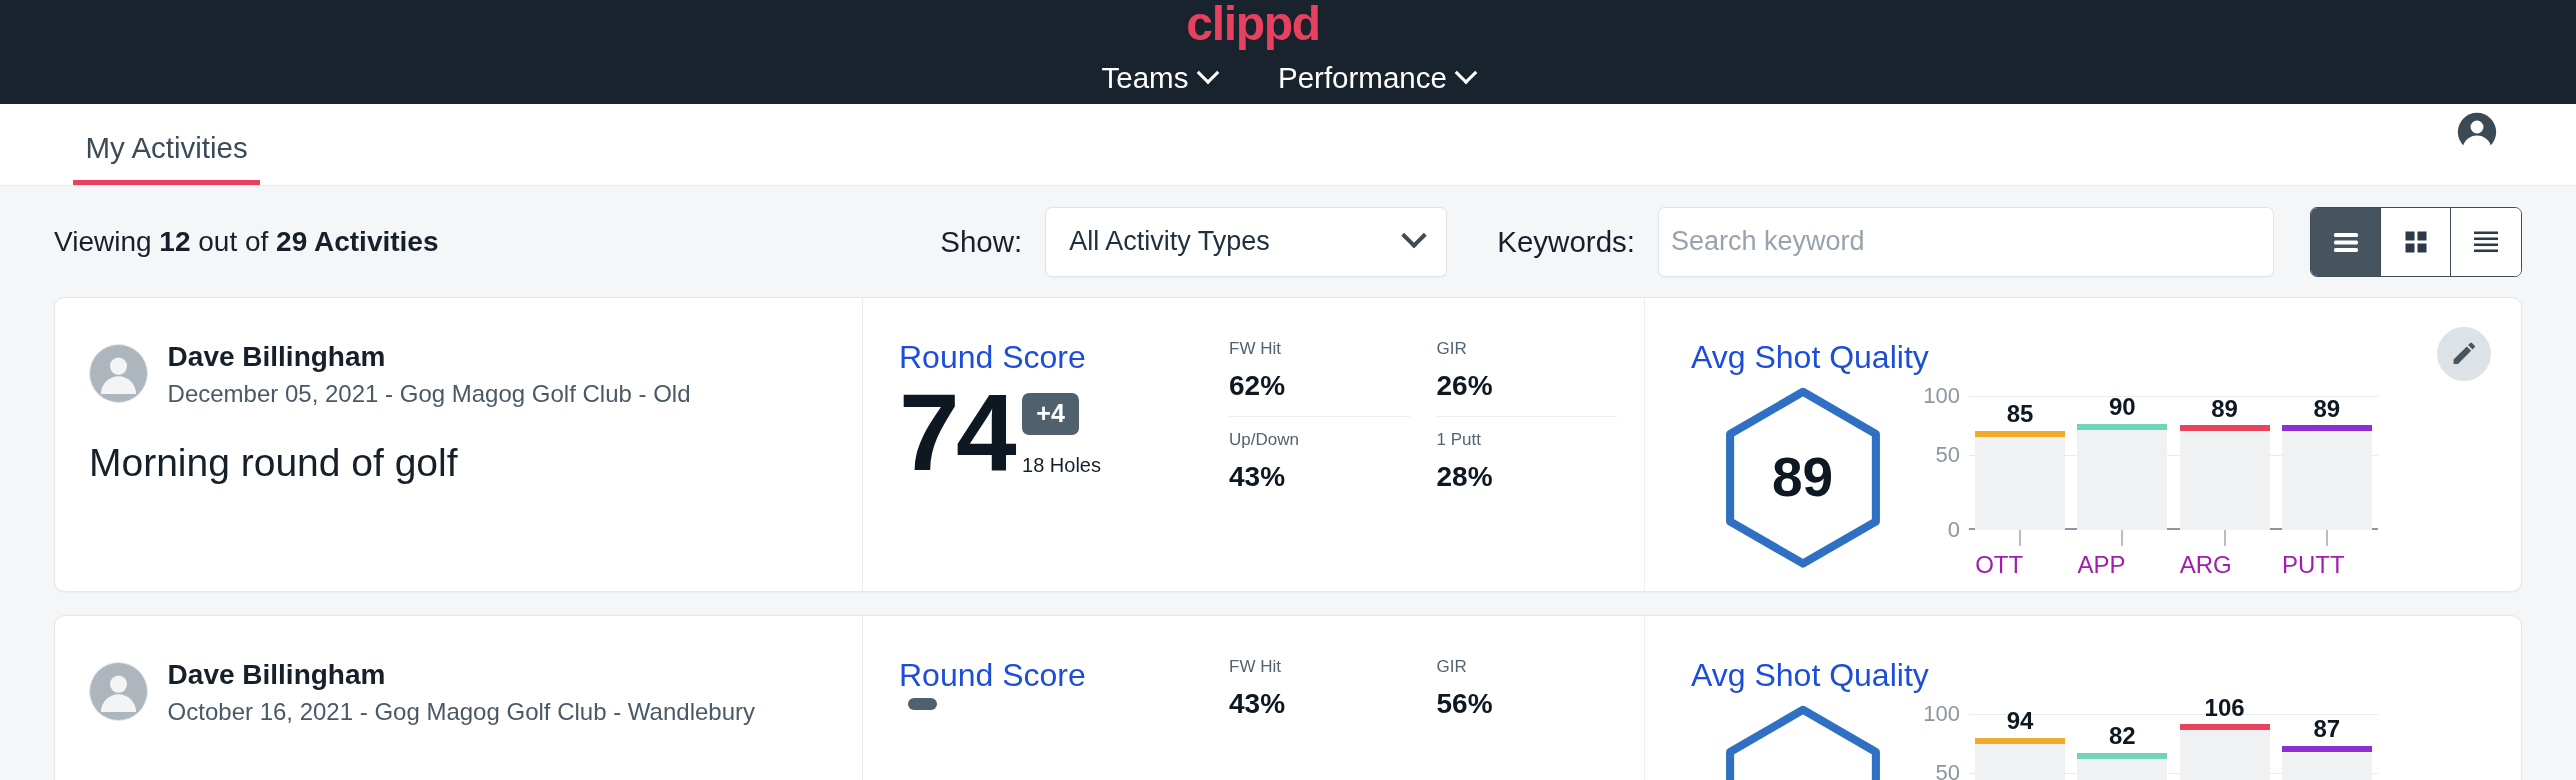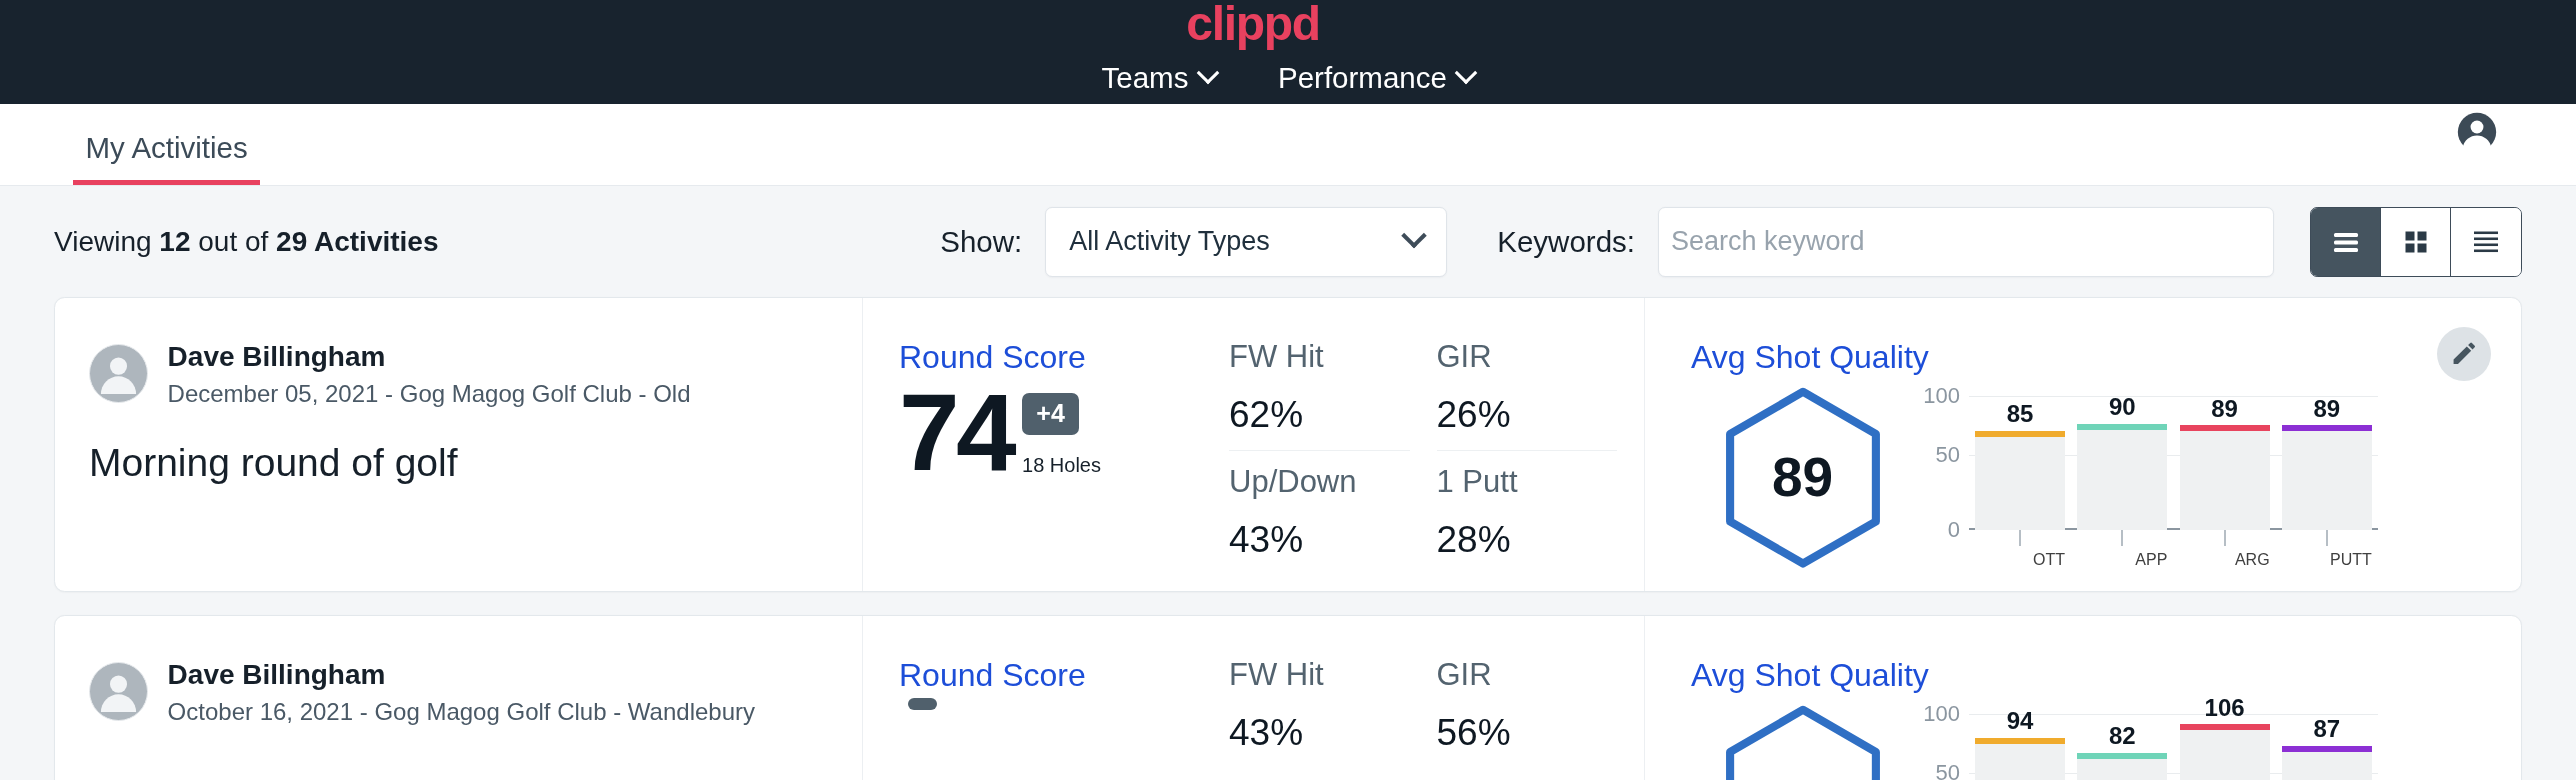--- a/index.html
+++ b/index.html
@@ -215,22 +215,22 @@
     border-radius: 7.1px;
     padding: 6.2px 14.3px;
     margin-bottom: 19.6px;
   }
   .holes { font-size: 20px; color: #16202a; margin-bottom: 7.1px; }
 
   .col-stats { width: 424px; padding: 41px 0 0 9px; display: flex; }
   .stat-col { width: 50%; }
   .stat-cell { padding-right: 27px; }
   .stat-cell + .stat-cell { margin-top: 12.5px; }
-  .stat-label { font-size: 31px; color: #53636f; }
-  .stat-val { font-size: 37px; font-weight: 400; color: #0e1822; margin-top: 19px; }
+  .stat-label { font-size: 17px; color: #53636f; }
+  .stat-val { font-size: 28px; font-weight: 700; color: #0e1822; margin-top: 11px; }
   .stat-rule { border-bottom: 1.8px solid #edf0f2; margin: 14.3px 0 0 0; }
 
   .col-quality {
     flex: 1;
     border-left: 0.9px solid #eceff2;
     padding: 41px 0 0 46px;
     display: flex;
     flex-direction: column;
   }
   .quality-body { display: flex; align-items: flex-start; margin-top: 5.4px; }
@@ -278,21 +278,21 @@
   }
   .bar {
     width: 100%;
     background: #eff1f2;
     border-top: 6.2px solid #ccc;
   }
   .x-axis { display: flex; justify-content: space-around; margin-left: 55px; margin-top: 0; }
   .x-tick-row { display:flex; justify-content: space-around; margin-left: 55px; height: 16px; }
   .x-tick { width:22%; display:flex; justify-content:center; }
   .x-tick i { display:block; width:1.8px; height:16px; background:#b6bec5; }
-  .x-lbl { width: 22%; text-align: right; font-size: 16px; color: #404040; margin-top: 5.4px; }
+  .x-lbl { width: 22%; text-align: left; font-size: 24px; color: #a21caf; margin-top: 5.4px; }
 
   .edit-btn {
     position: absolute;
     top: 28.6px; right: 30px;
     width: 54px; height: 54px;
     border-radius: 50%;
     background: #dde2e6;
     display: flex; align-items: center; justify-content: center;
     cursor: pointer;
   }

